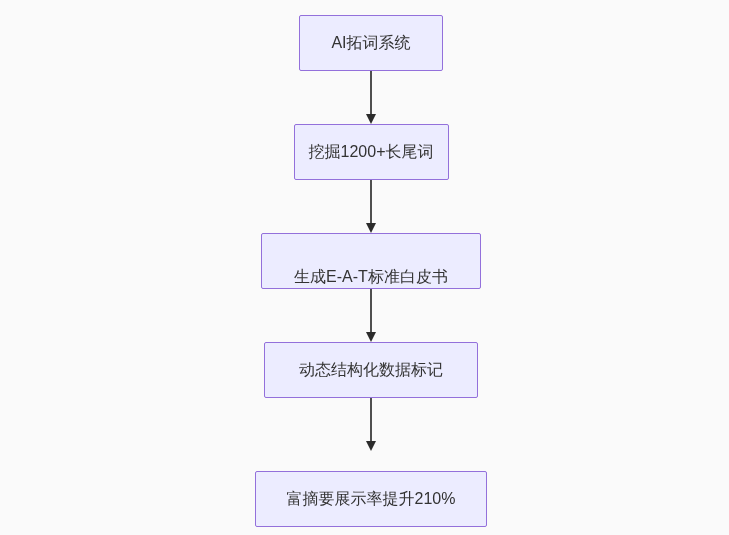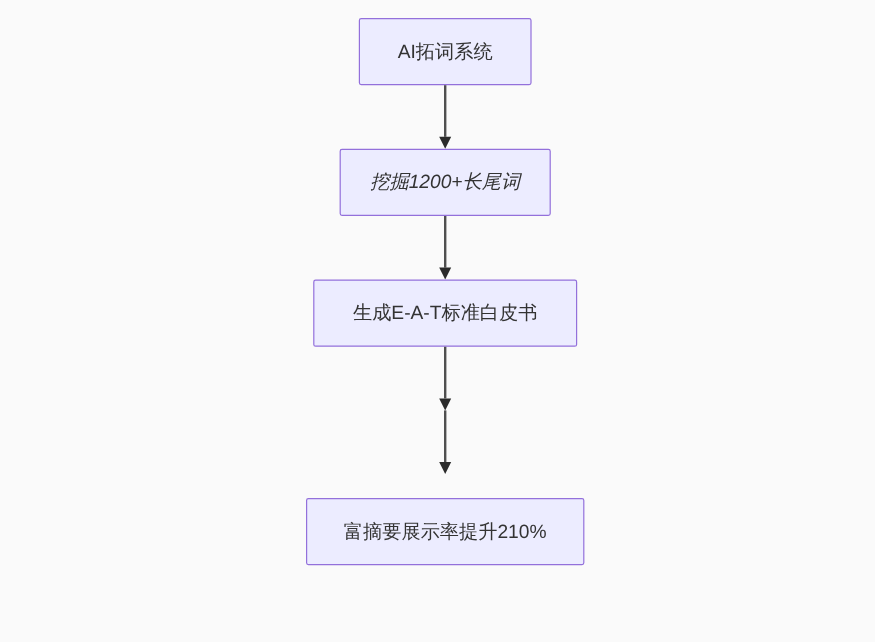--- a/index.html
+++ b/index.html
@@ -32,22 +32,22 @@
     border: 1.5px solid #9370DB;
     border-radius: 2px;
     display: flex;
     align-items: center;
     justify-content: center;
     color: #333333;
     font-size: 16px;
     white-space: nowrap;
   }
   .n1 { width: 144px; }
-  .n2 { width: 176px; font-style: italic; }
-  .n3 { width: 220px; }
+  .n2 { width: 155px; }
+  .n3 { width: 220px; align-items: flex-end; }
   .n4 { width: 214px; }
   .n5 { width: 232px; margin-top: 20px; }
   .connector {
     height: 53px;
     display: flex;
     flex-direction: column;
     align-items: center;
   }
   .line {
     width: 2px;
@@ -88,20 +88,23 @@
 
     <div class="node n3">
       <span>生成E-A-T标准白皮书</span>
     </div>
 
     <div class="connector">
       <div class="line"></div>
       <div class="head"></div>
     </div>
 
+    <div class="node n4">
+      <span>动态结构化数据标记</span>
+    </div>
 
     <div class="connector">
       <div class="line"></div>
       <div class="head"></div>
     </div>
 
     <div class="node n5">
       <span>富摘要展示率提升210%</span>
     </div>
 

